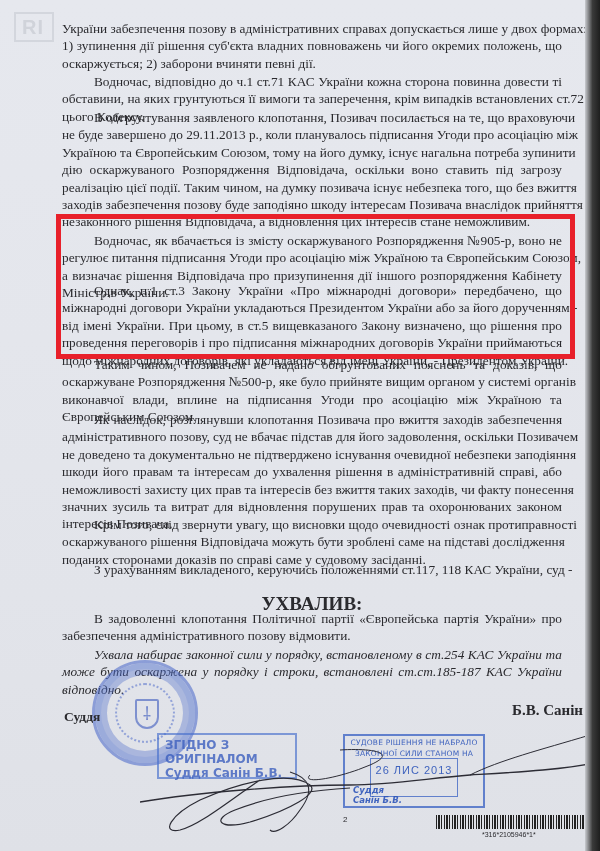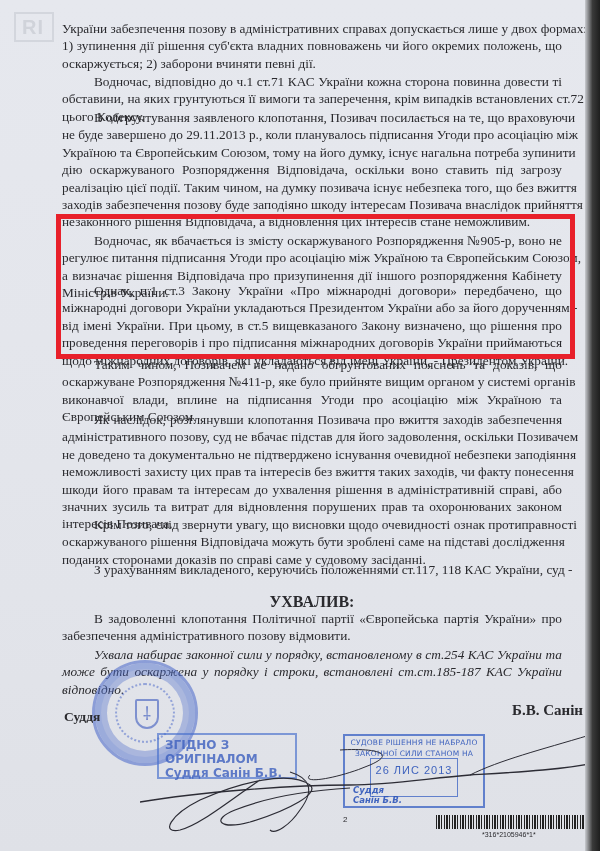--- a/index.html
+++ b/index.html
@@ -28,21 +28,21 @@
     .text {
       position: absolute; left: 62px; width: 500px;
       font-size: 13.3px; line-height: 17.4px;
       text-align: justify;
     }
     .nope { text-indent: 0; }
     .line { display: block; text-align: justify; text-align-last: justify; white-space: nowrap; }
     .line.last { text-align-last: left; }
     .heading {
       position: absolute; left: 62px; width: 500px; top: 583px;
-      text-align: center; font-weight: bold; font-size: 16px;
+      text-align: center; font-weight: bold; font-size: 19px;
     }
     .italic { font-style: italic; }
     .red-box {
       position: absolute; left: 56px; top: 214px; width: 519px; height: 145px;
       border: 5px solid #e8202a;
     }
     .judge-label {
       position: absolute; left: 64px; top: 709px; font-weight: bold; font-size: 13.5px;
     }
     .judge-name {
@@ -141,31 +141,31 @@
   <div class="text" style="top:282px;">
     <span class="line" style="padding-left:32px;">Однак, п.1 ст.3 Закону України «Про міжнародні договори» передбачено, що</span>
     <span class="line">міжнародні договори України укладаються Президентом України або за його дорученням -</span>
     <span class="line">від імені України. При цьому, в ст.5 вищевказаного Закону визначено, що рішення про</span>
     <span class="line">проведення переговорів і про підписання міжнародних договорів України приймаються</span>
     <span class="line last">щодо міжнародних договорів, які укладаються від імені України, - Президентом України.</span>
   </div>
 
   <div class="text" style="top:356px;">
     <span class="line" style="padding-left:32px;">Таким чином, Позивачем не надано обгрунтованих пояснень та доказів, що</span>
-    <span class="line">оскаржуване Розпорядження №411-р, яке було прийняте вищим органом у системі органів</span>
+    <span class="line">оскаржуване Розпорядження №500-р, яке було прийняте вищим органом у системі органів</span>
     <span class="line">виконавчої влади, вплине на підписання Угоди про асоціацію між Україною та</span>
     <span class="line last">Європейським Союзом.</span>
   </div>
 
   <div class="text" style="top:411px;">
     <span class="line" style="padding-left:32px;">Як наслідок, розглянувши клопотання Позивача про вжиття заходів забезпечення</span>
     <span class="line">адміністративного позову, суд не вбачає підстав для його задоволення, оскільки Позивачем</span>
     <span class="line">не доведено та документально не підтверджено існування очевидної небезпеки заподіяння</span>
+    <span class="line">шкоди його правам та інтересам до ухвалення рішення в адміністративній справі, або</span>
     <span class="line">неможливості захисту цих прав та інтересів без вжиття таких заходів, чи факту понесення</span>
-    <span class="line">шкоди його правам та інтересам до ухвалення рішення в адміністративній справі, або</span>
     <span class="line">значних зусиль та витрат для відновлення порушених прав та охоронюваних законом</span>
     <span class="line last">інтересів Позивача.</span>
   </div>
 
   <div class="text" style="top:516px;">
     <span class="line" style="padding-left:32px;">Крім того, слід звернути увагу, що висновки щодо очевидності ознак протиправності</span>
     <span class="line">оскаржуваного рішення Відповідача можуть бути зроблені саме на підставі дослідження</span>
     <span class="line last">поданих сторонами доказів по справі саме у судовому засіданні.</span>
   </div>
 

